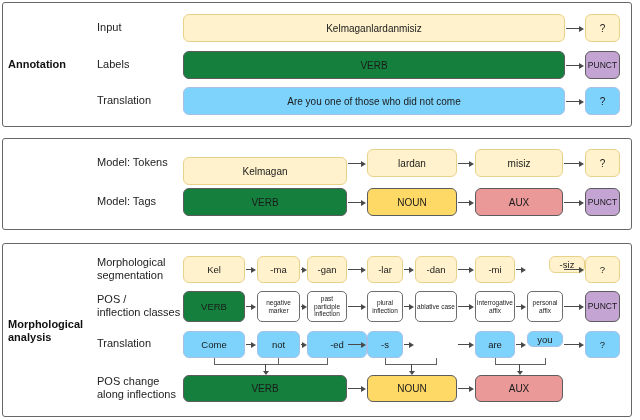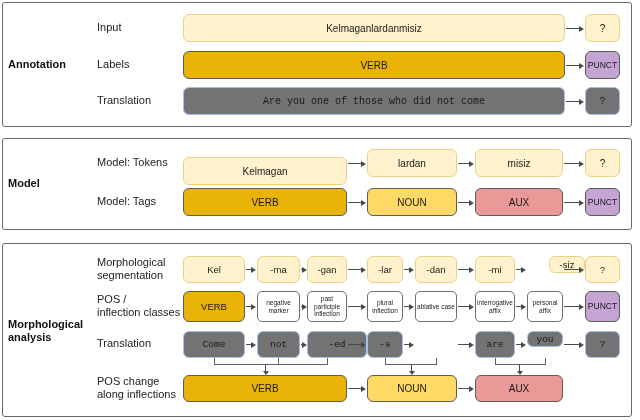--- a/index.html
+++ b/index.html
@@ -22,22 +22,22 @@
   }
   .bx {
     position:absolute; box-sizing:border-box; border-radius:6px;
     display:flex; align-items:center; justify-content:center;
     text-align:center; font-size:10px; line-height:11px; padding:0 2px;
     border:1px solid #999;
   }
   .bx-xs { font-size:9.5px; }
   .bx-end { font-size:8.5px; padding:0 1px; }
   .f-yl { background:#FFF2CC; } .b-yl { border-color:#E8D28A; }
-  .f-gn { background:#eab308; }
-  .f-bl { background:#737373;font-family:Liberation Mono, monospace; } .b-bl { border-color:#A6C1E8; }
+  .f-gn { background:#15803d; }
+  .f-bl { background:#7dd3fc; } .b-bl { border-color:#A6C1E8; }
   .f-pu { background:#C3A4D2; }
   .f-gd { background:#FFD966; }
   .f-rd { background:#EA9898; }
   .f-wh { background:#FFFFFF; font-size:6.5px; line-height:7.5px; padding:1px; border-radius:5px; }
   .b-dk { border-color:#5C5C5C; }
   .b-gy { border-color:#6E6E6E; }
   .ar { position:absolute; height:1px; background:#4A4A4A; }
   .ar::after {
     content:""; position:absolute; right:-5px; top:-2.5px; width:0; height:0;
     border-left:5px solid #4A4A4A; border-top:3px solid transparent; border-bottom:3px solid transparent;
@@ -52,21 +52,20 @@
 </head>
 <body>
 
 <div id="canvas">
 
   <div class="sec" style="left:2px; top:2px; width:630px; height:125px;"></div>
   <div class="sec" style="left:2px; top:138px; width:630px; height:92px;"></div>
   <div class="sec" style="left:2px; top:243px; width:630px; height:174px;"></div>
 
   <div class="slabel" style="left:8px; top:58px; width:84px;">Annotation</div>
-  <div class="slabel" style="left:8px; top:177px; width:84px;">Model</div>
   <div class="slabel" style="left:8px; top:318px; width:95px;">Morphological
 analysis</div>
 
   <div class="rlabel" style="left:97px; top:21px;">Input</div>
   <div class="rlabel" style="left:97px; top:58px;">Labels</div>
   <div class="rlabel" style="left:97px; top:94px;">Translation</div>
   <div class="rlabel" style="left:97px; top:156px;">Model: Tokens</div>
   <div class="rlabel" style="left:97px; top:195px;">Model: Tags</div>
   <div class="rlabel" style="left:97px; top:256px;">Morphological
 segmentation</div>

